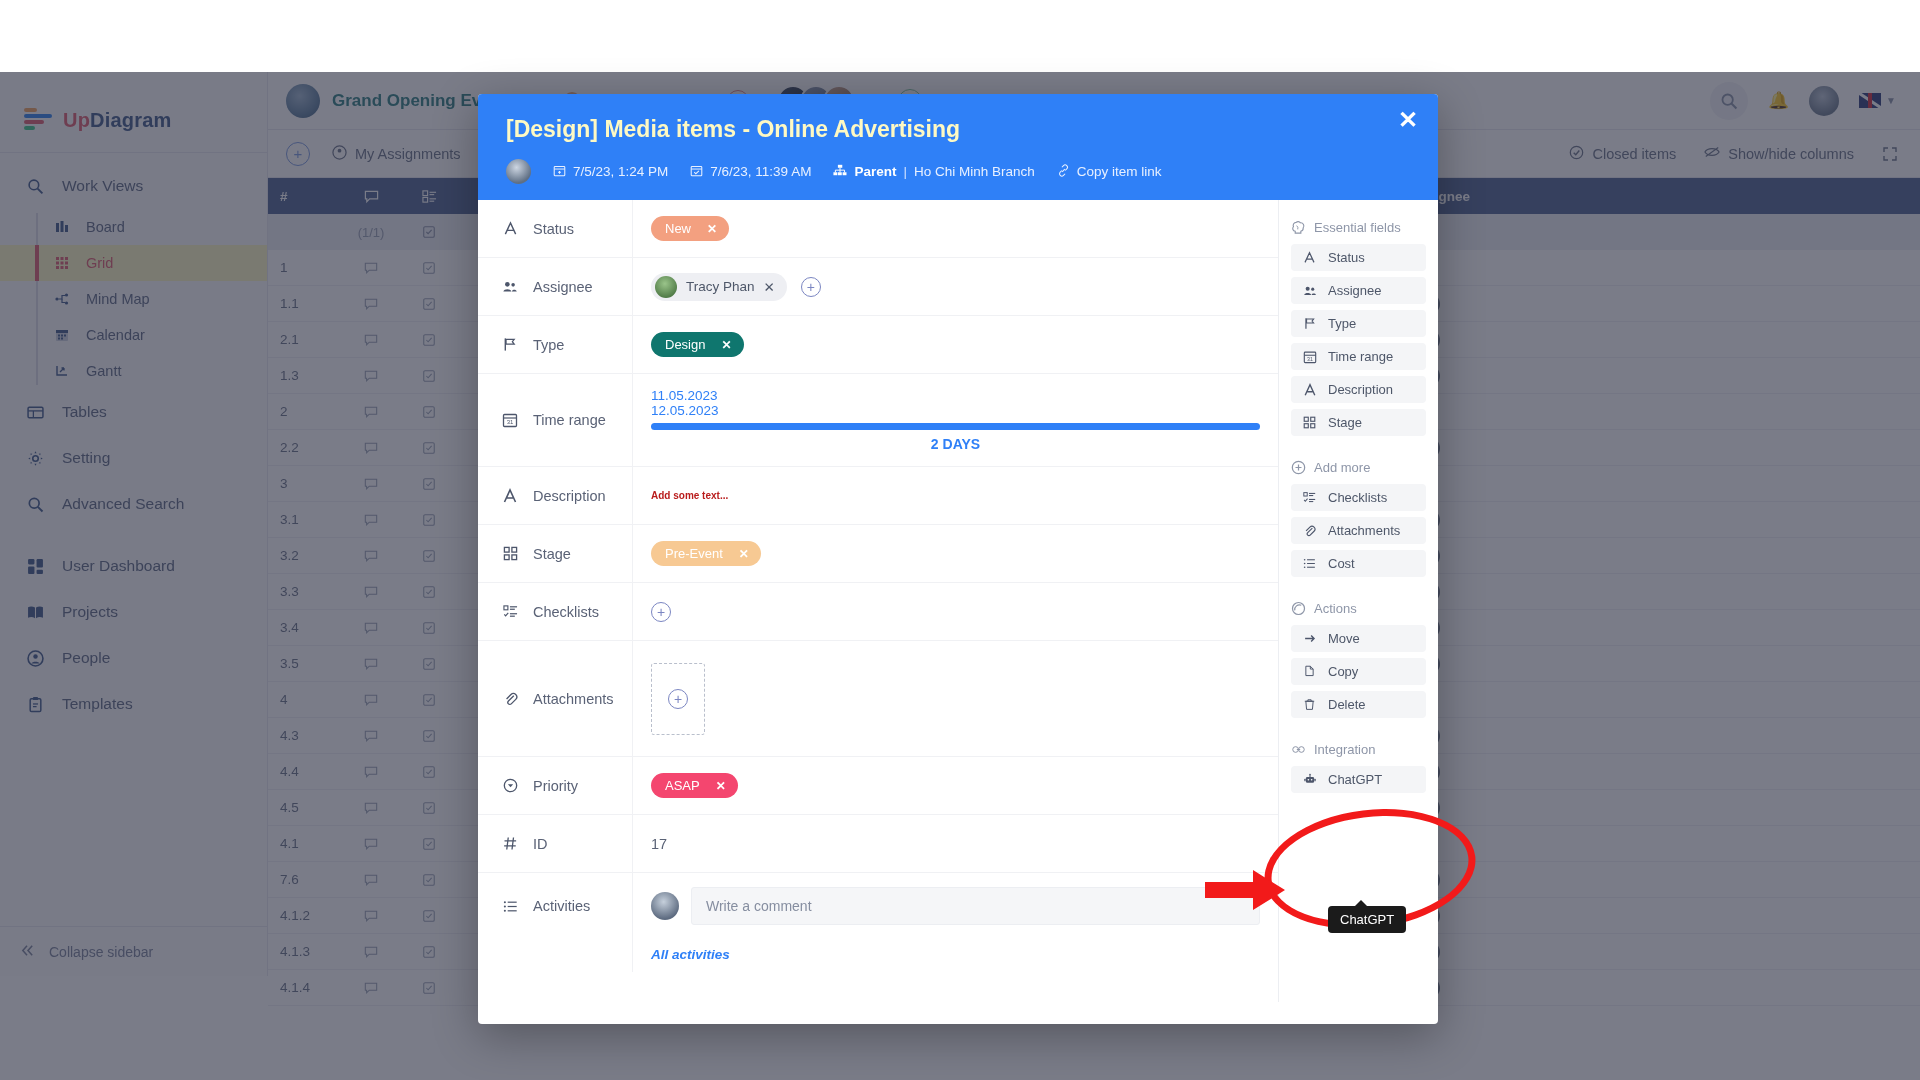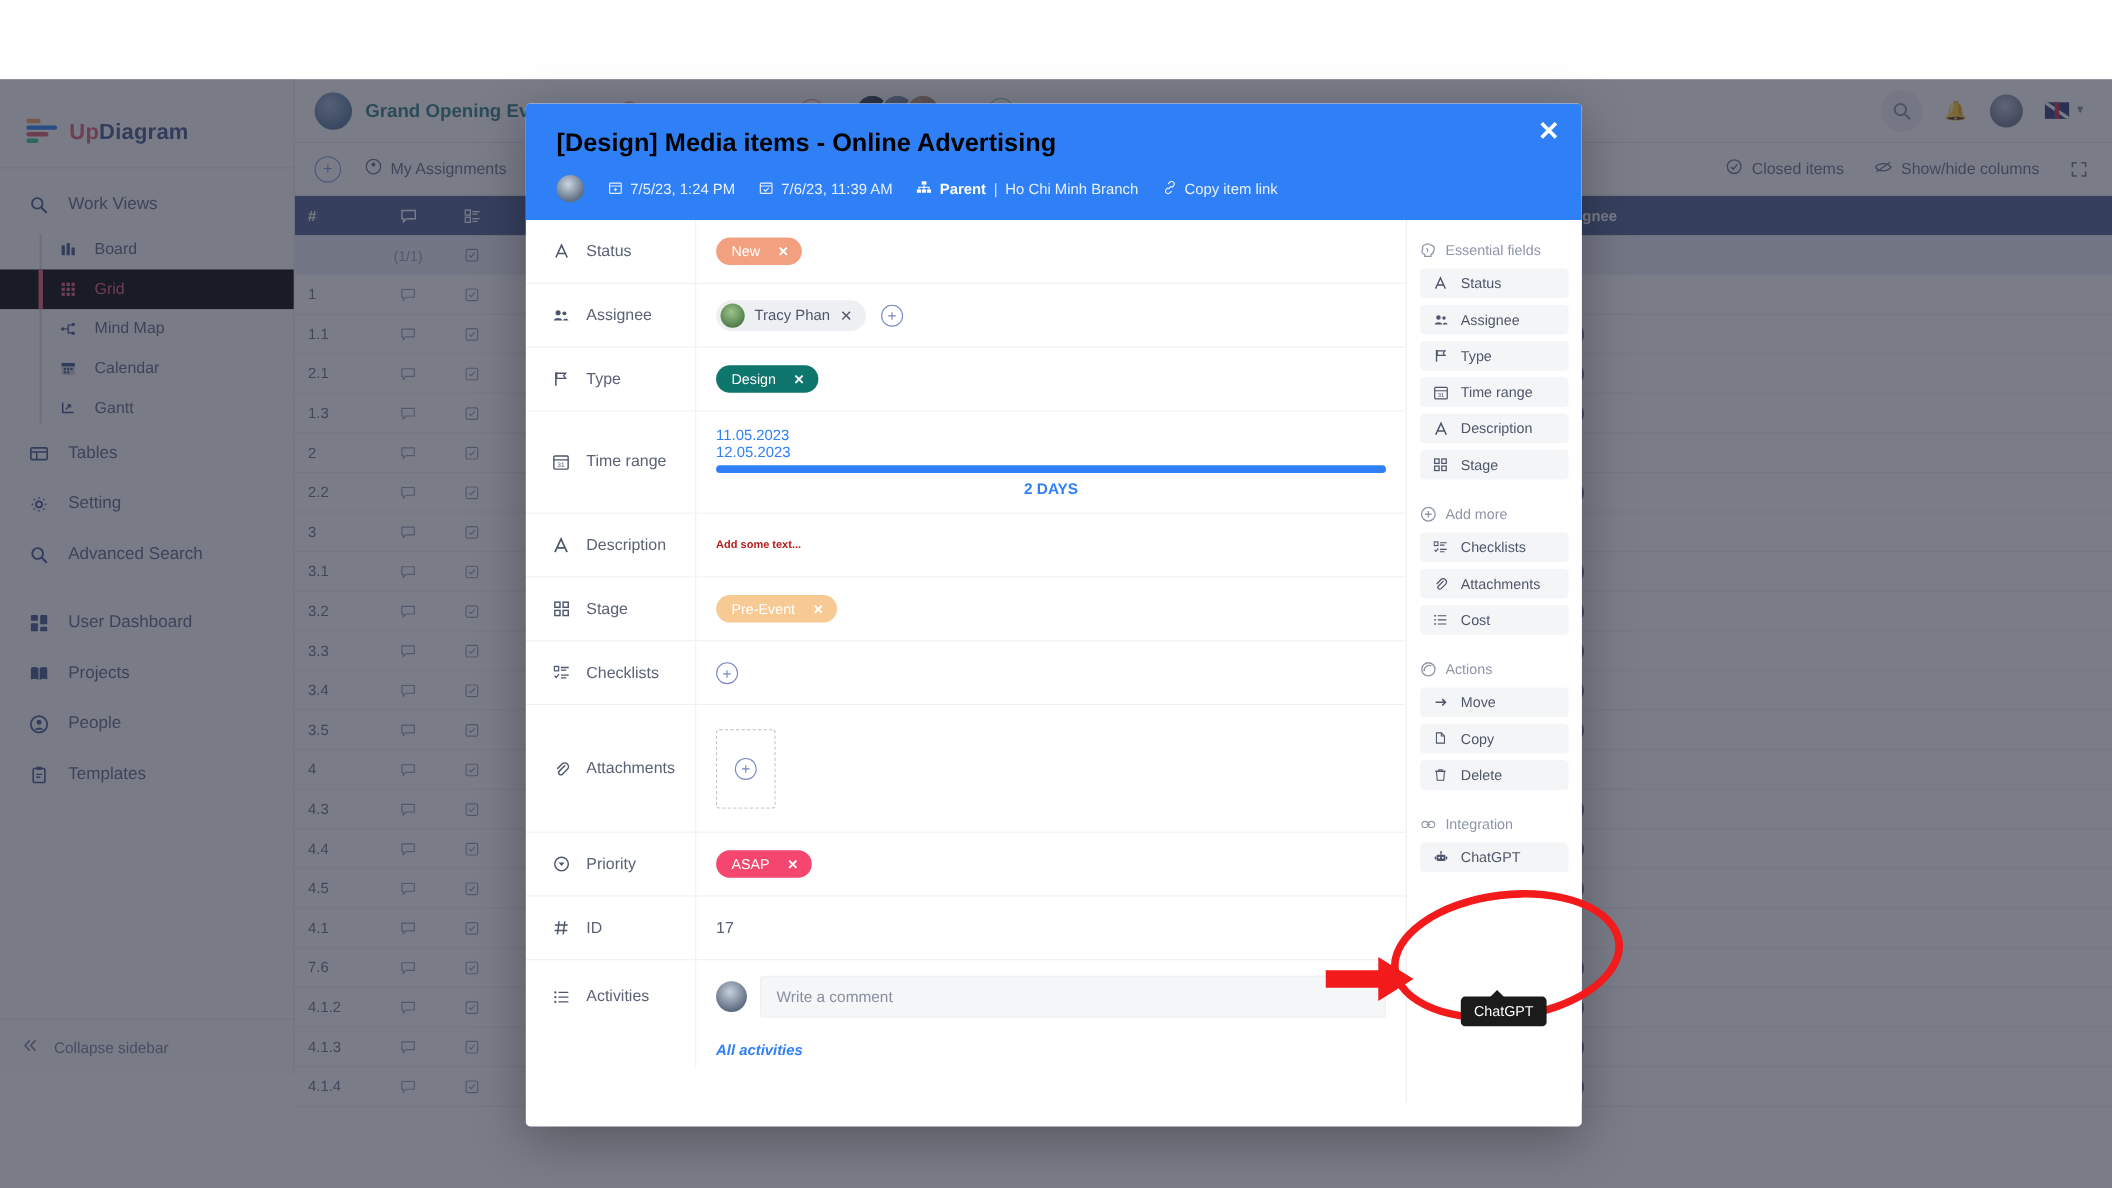--- a/index.html
+++ b/index.html
@@ -47,21 +47,21 @@
     display: flex; align-items: center; gap: 14px;
     height: 36px; padding-left: 52px; color: #5f6b85; font-size: 14.5px;
     position: relative; cursor: pointer;
   }
   .side-sub .ic { width: 20px; display: flex; justify-content: center; color: #3f5a8a; }
   .subgroup { position: relative; }
   .subgroup:before {
     content: ""; position: absolute; left: 36px; top: 4px; bottom: 4px;
     width: 2px; background: #dcdce6;
   }
-  .side-sub.active { color: #e05c6e; background: #000000; }
+  .side-sub.active { color: #e05c6e; background: #fef9c3; }
   .side-sub.active:before {
     content: ""; position: absolute; left: 35px; top: 0; bottom: 0; width: 4px; background: #e05c6e;
   }
   .side-sub.active .ic { color: #e05c6e; }
   .side-gap { height: 16px; }
   .collapse-bar {
     position: absolute; left: 0; bottom: 0; width: 268px; height: 50px;
     display: flex; align-items: center; gap: 14px; padding-left: 20px;
     color: #7b849c; font-size: 14px; border-top: 1px solid #e8e8ef;
   }
@@ -144,21 +144,21 @@
     background: #e7586f; color: #fff; border-radius: 12px; padding: 3px 14px; font-size: 12.5px;
   }
   .pill-done { background: #2c3142; color: #fff; border-radius: 12px; padding: 4px 20px; font-size: 12px; font-weight: 600; }
   .row-av { width: 22px; height: 22px; border-radius: 50%; background: linear-gradient(140deg,#9aa7ba,#5d6a7e); }
   .modal {
     position: absolute; left: 478px; top: 94px; width: 960px; height: 930px;
     background: #fff; border-radius: 4px; box-shadow: 0 12px 46px rgba(0,0,0,.3);
     overflow: hidden; z-index: 110;
   }
   .m-head { background: #2f80f7; padding: 22px 28px 16px; position: relative; }
-  .m-title { color: #000000; font-size: 23px; font-weight: 600; }
+  .m-title { color: #fef9c3; font-size: 23px; font-weight: 600; }
   .m-close {
     position: absolute; right: 20px; top: 14px; color: #fff; font-size: 24px; font-weight: 700;
     cursor: pointer; line-height: 1;
   }
   .m-meta { display: flex; align-items: center; gap: 22px; margin-top: 16px; color: #e8f0ff; font-size: 13.5px; }
   .m-meta .av { width: 25px; height: 25px; border-radius: 50%;
     background: radial-gradient(circle at 42% 34%, #cdd6e2, #5f6f84 70%); }
   .m-meta .mi { display: flex; align-items: center; gap: 7px; }
   .m-meta b { color: #ffffff; font-weight: 700; }
   .m-meta .sep { color: #cfe0ff; }

